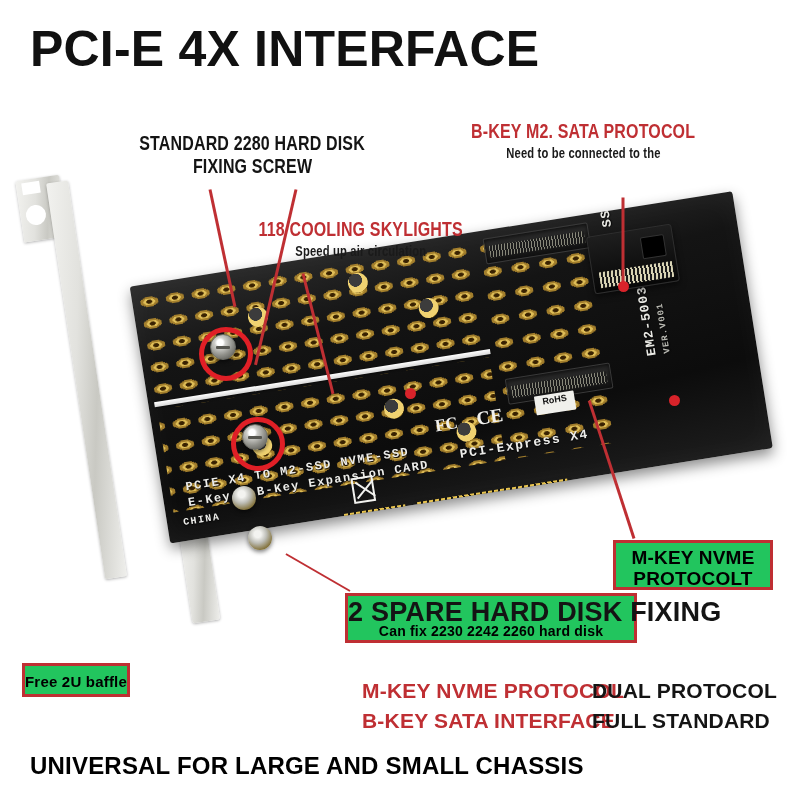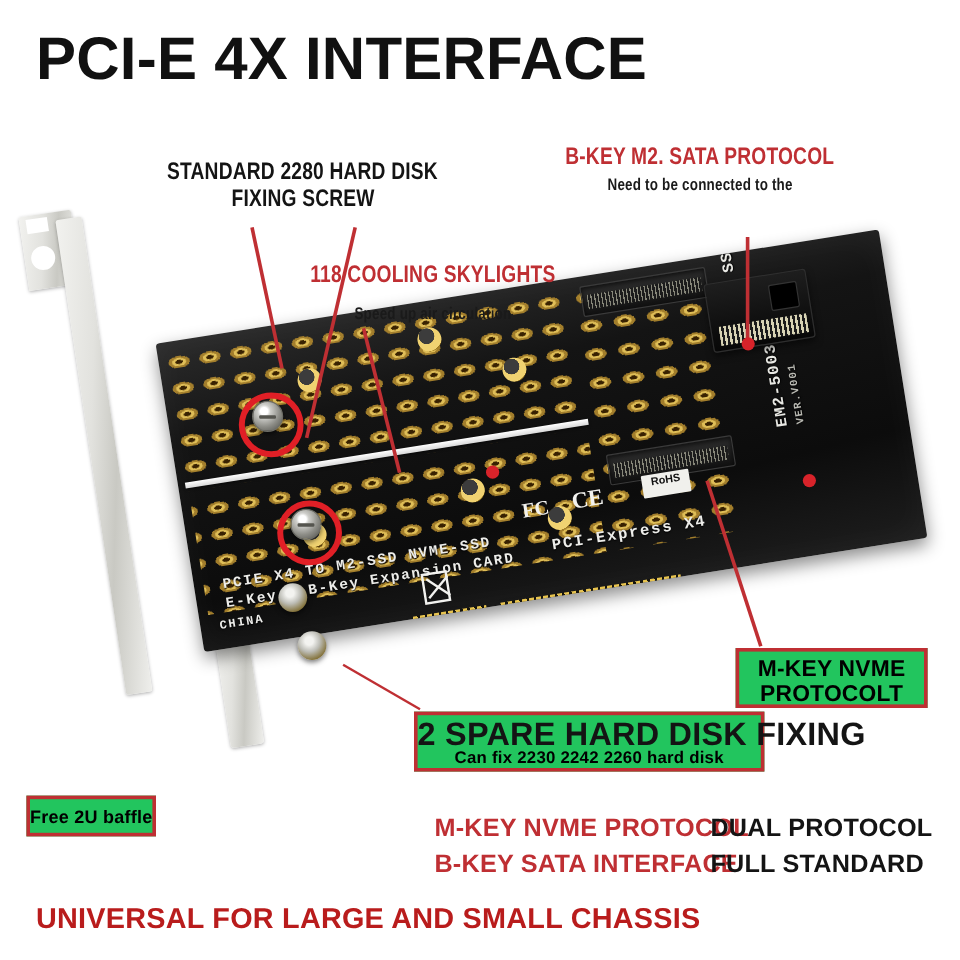--- a/index.html
+++ b/index.html
@@ -46,21 +46,21 @@
     line-height: 58px;
     color: #111111;
   }
 
   #footer-line {
     position: absolute;
     left: 30px;
     top: 752px;
     font-size: 24px;
     line-height: 28px;
-    color: #b91c1c;
+    color: #000000;
     text-align: center;
   }
 
   
   .callout { position: absolute; }
   .callout .hd {
     font-size: 20px;
     line-height: 23px;
     color: #141414;
   }
@@ -440,21 +440,21 @@
     <div class="hd"><span class="cond-c">FIXING SCREW</span></div>
   </div>
 
   <div class="callout ctr" style="left:403px; top:120px; width:360px;">
     <div class="hd red"><span class="cond-c">B-KEY M2. SATA PROTOCOL</span></div>
     <div class="sub" style="margin-top:2px;"><span class="cond-c">Need to be connected to the</span></div>
   </div>
 
   <div class="callout ctr" style="left:232px; top:218px; width:258px;">
     <div class="hd red"><span class="cond-c">118 COOLING SKYLIGHTS</span></div>
-    <div class="sub" style="margin-top:12px;"><span class="cond-c">Speed up air circulation</span></div>
+    <div class="sub" style="margin-top:2px;"><span class="cond-c">Speed up air circulation</span></div>
   </div>
 
   <div class="redbox" style="left:345px; top:593px; width:292px; height:50px; padding-top:5px;">
     <div class="hd" style="font-size:27px; line-height:22px; color:#141414;">
       <span class="cond-c">2 SPARE HARD DISK FIXING</span>
     </div>
     <div class="sub" style="font-size:14px; line-height:17px;">
       <span class="cond-c">Can fix 2230 2242 2260 hard disk</span>
     </div>
   </div>

